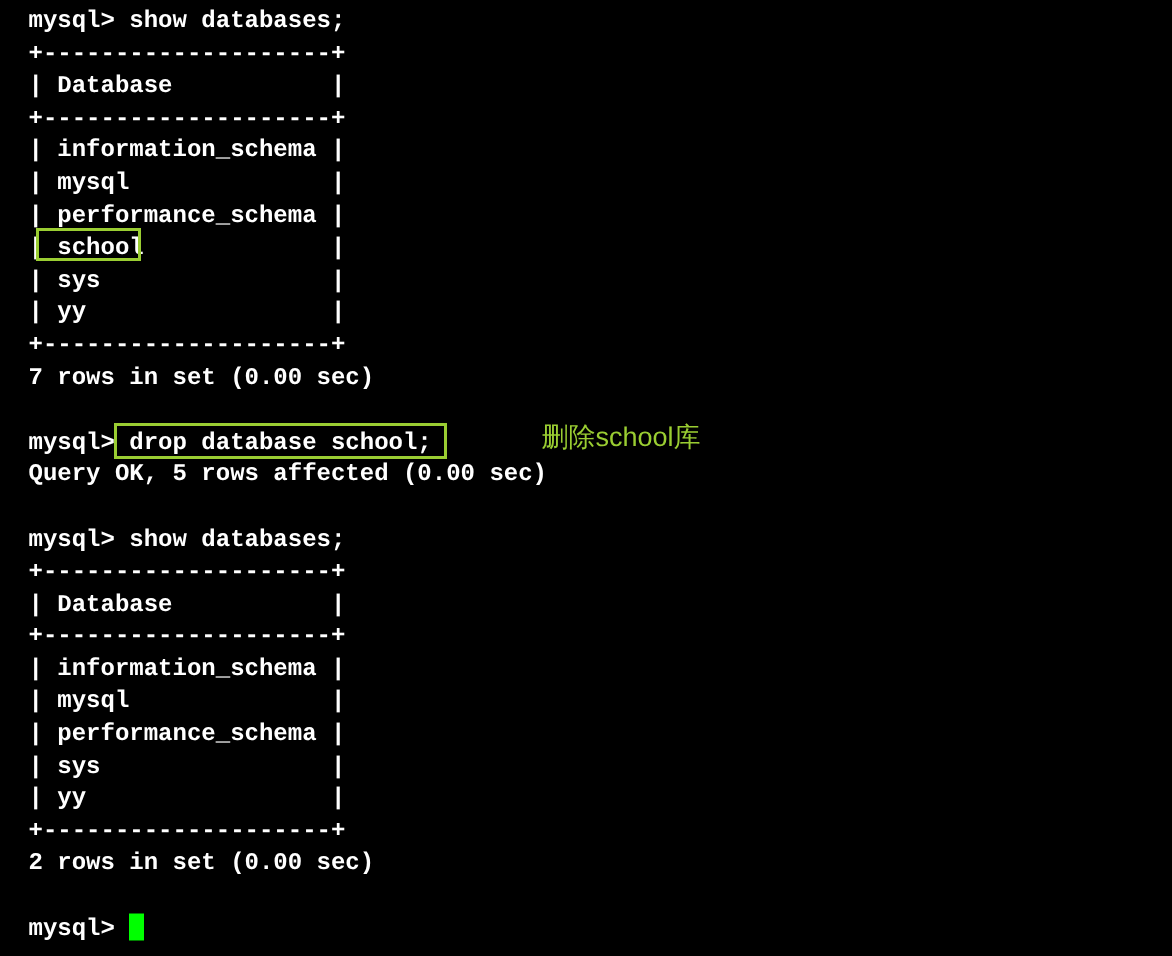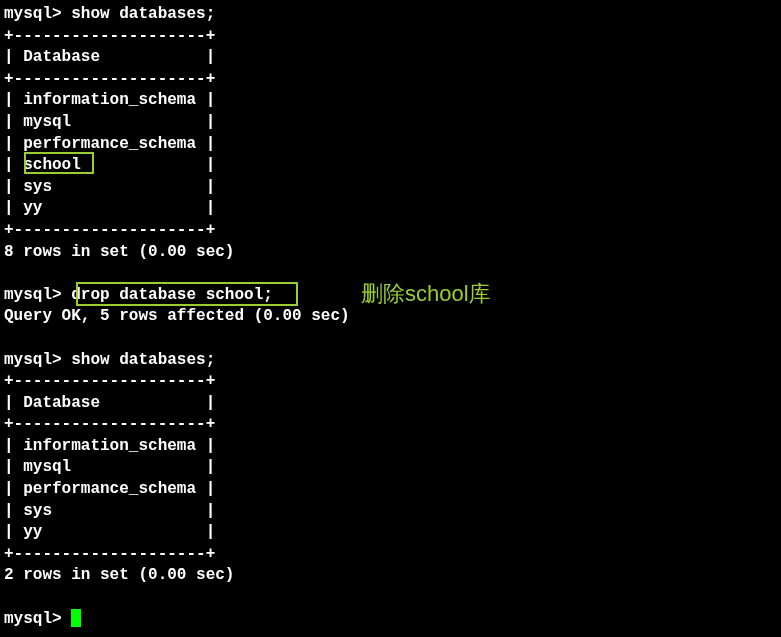--- a/index.html
+++ b/index.html
@@ -15,20 +15,21 @@
       width: 781px;
       height: 637px;
       padding: 4px 0 0 4px;
       position: relative;
       line-height: 1.35;
       overflow: hidden;
     }
     .term-line {
       white-space: pre;
       font-weight: bold;
+      margin-left: 15px;
     }
     .highlight-box-1 {
       position: absolute;
       border: 2px solid #9acd32;
       left: 24px;
       top: 152px;
       width: 70px;
       height: 22px;
       pointer-events: none;
     }
@@ -40,21 +41,21 @@
       width: 222px;
       height: 24px;
       pointer-events: none;
     }
     .annotation {
       position: absolute;
       color: #9acd32;
       left: 361px;
       top: 279px;
       font-family: "Microsoft YaHei", sans-serif;
-      font-size: 22px;
+      font-size: 18px;
       font-weight: normal;
     }
     .cursor-block {
       display: inline-block;
       width: 10px;
       height: 18px;
       background: #00ff00;
       vertical-align: text-bottom;
       margin-bottom: 1px;
     }
@@ -66,21 +67,21 @@
 <div class="term-line">+--------------------+</div>
 <div class="term-line">| Database           |</div>
 <div class="term-line">+--------------------+</div>
 <div class="term-line">| information_schema |</div>
 <div class="term-line">| mysql              |</div>
 <div class="term-line">| performance_schema |</div>
 <div class="term-line">| school             |</div>
 <div class="term-line">| sys                |</div>
 <div class="term-line">| yy                 |</div>
 <div class="term-line">+--------------------+</div>
-<div class="term-line">8 rows in set (0.00 sec)</div>
+<div class="term-line">7 rows in set (0.00 sec)</div>
 <div class="term-line">&nbsp;</div>
 <div class="term-line">mysql&gt; drop database school;</div>
 <div class="term-line">Query OK, 5 rows affected (0.00 sec)</div>
 <div class="term-line">&nbsp;</div>
 <div class="term-line">mysql&gt; show databases;</div>
 <div class="term-line">+--------------------+</div>
 <div class="term-line">| Database           |</div>
 <div class="term-line">+--------------------+</div>
 <div class="term-line">| information_schema |</div>
 <div class="term-line">| mysql              |</div>

